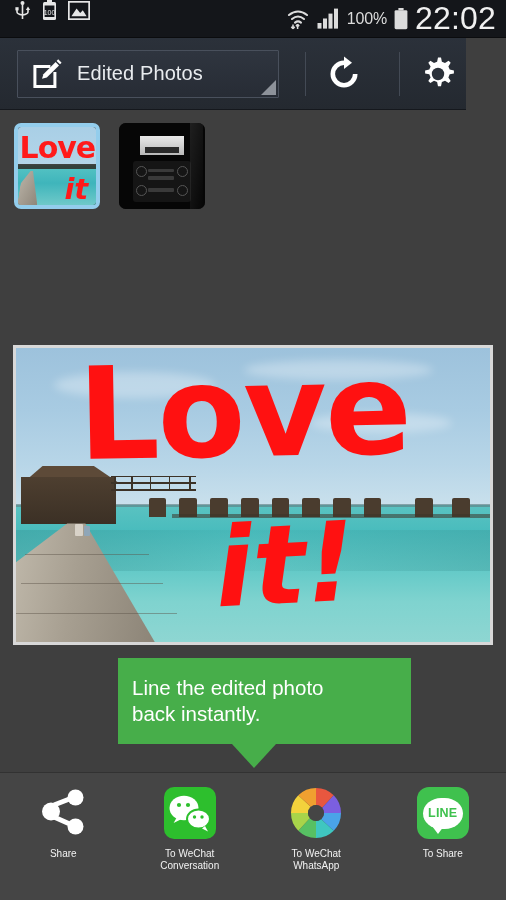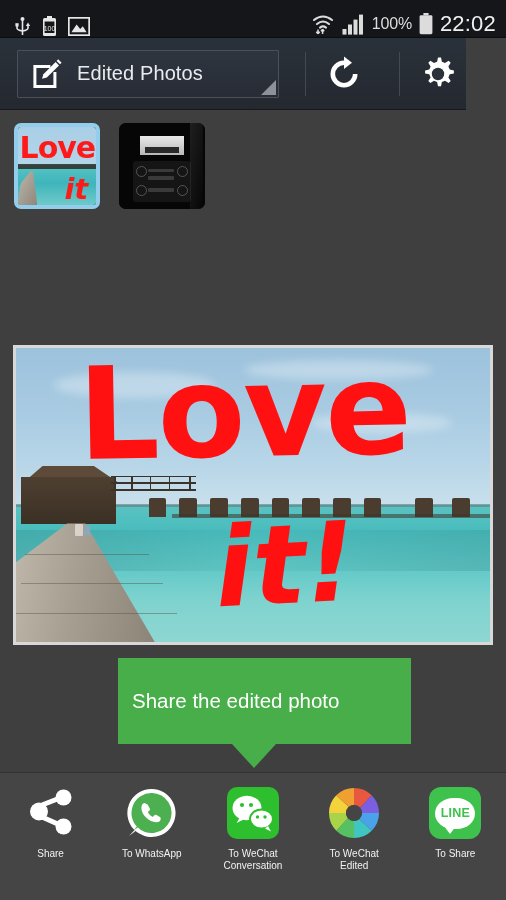--- a/index.html
+++ b/index.html
@@ -8,28 +8,28 @@
     background:#3f3f3f;
     font-family:"Liberation Sans", sans-serif;
     overflow:hidden;
   }
   #app { position:relative; width:506px; height:900px; background:#3f3f3f; }
 
   
   .statusbar{
     position:absolute; top:0; left:0; width:506px; height:38px;
     background:#14161a;
-    display:flex; align-items:flex-end;
+    display:flex; align-items:flex-start;
     border-bottom:1px solid #0b0c0e;
   }
   .sb-left{ display:flex; align-items:center; gap:11px; padding-left:14px; }
   .sb-right{ margin-left:auto; display:flex; align-items:center; gap:7px; padding-right:10px; }
   .sb-icon{ display:block; }
   .sb-pct{ color:#dcdcdc; font-size:16px; letter-spacing:-.2px; }
-  .sb-clock{ color:#f0f0f0; font-size:22px; letter-spacing:.2px; font-weight:400; }
+  .sb-clock{ color:#f0f0f0; font-size:32px; letter-spacing:.2px; font-weight:400; }
 
   
   .toolbar{
     position:absolute; top:38px; left:0; width:466px; height:72px;
     background:linear-gradient(#2b313a,#242930);
     display:flex; align-items:center;
     border-bottom:1px solid #15181d;
   }
   .dropdown{
     margin-left:17px; width:288px; height:48px;
@@ -319,49 +319,40 @@
       <div class="pierline" style="left:0%; top:90%; width:34%;"></div>
       <div class="person"></div>
       <div class="person2"></div>
 
       <div class="red red-love">Love</div>
       <div class="red red-it">it!</div>
     </div>
   </div>
 
   <div class="tooltip">
-    <span>Share the edited photo</span>
+    <span>Line the edited photo</span>
+    <span>back instantly.</span>
   </div>
   <div class="tip-arrow"></div>
 
   <div class="sharebar">
 
     <div class="share-item">
       <div class="share-ico">
         <svg width="50" height="50" viewBox="0 0 50 50">
           <line x1="16" y1="17" x2="34" y2="10" stroke="#fff" stroke-width="5"></line>
           <line x1="16" y1="29" x2="34" y2="37" stroke="#fff" stroke-width="5"></line>
           <circle cx="13" cy="23.5" r="9" fill="#fff"></circle>
           <circle cx="37.5" cy="9.5" r="8" fill="#fff"></circle>
           <circle cx="37.5" cy="38.5" r="8" fill="#fff"></circle>
         </svg>
       </div>
       <div class="share-lbl">Share</div>
     </div>
 
-    <div class="share-item">
-      <div class="share-ico">
-        <svg width="54" height="54" viewBox="0 0 54 54">
-          <path d="M27 3 A24 24 0 1 1 9.6 44 L4 50 L10.5 45 A24 24 0 0 1 27 3 z" fill="#ffffff"></path>
-          <path d="M27 7 A20 20 0 1 1 11.8 40.5 L8.6 44.2 L12.8 41.6 A20 20 0 0 1 27 7 z" fill="#4caf50"></path>
-          <path d="M20 17 c-1.6 0-3 1.2-3.4 2.9 -.8 3.6 1.1 8.3 4.5 11.7 3.4 3.4 8.1 5.3 11.7 4.5 1.7-.4 2.9-1.8 2.9-3.4 0-.9-.4-1.4-1.2-1.9 l-3-1.7 c-.9-.5-1.8-.3-2.4 .4 l-1.3 1.5 c-2.1-1.1-3.9-2.9-5-5 l1.5-1.3 c.7-.6 .9-1.5 .4-2.4 l-1.7-3 c-.5-.8-1-1.3-1.9-1.3 z" fill="#ffffff"></path>
-        </svg>
-      </div>
-      <div class="share-lbl">To WhatsApp</div>
-    </div>
 
     <div class="share-item">
       <div class="share-ico">
         <div class="wc-badge">
           <svg width="46" height="40" viewBox="0 0 46 40">
             <ellipse cx="17" cy="15" rx="14.5" ry="12.2" fill="#ffffff"></ellipse>
             <path d="M10 24 l-3.4 6 l7-3.6 z" fill="#ffffff"></path>
             <circle cx="12" cy="12" r="2.1" fill="#2dbf2d"></circle>
             <circle cx="21" cy="12" r="2.1" fill="#2dbf2d"></circle>
             <ellipse cx="31.5" cy="26" rx="11.5" ry="9.6" fill="#ffffff" stroke="#2dbf2d" stroke-width="2"></ellipse>
@@ -388,21 +379,21 @@
             <path d="M0,25 A25,25 0 0,1 -17.7,17.7 L-6,5 A8,8 0 0,0 0,8 z" fill="#57c063"></path>
             <path d="M-17.7,17.7 A25,25 0 0,1 -25,0 L-8,0 A8,8 0 0,0 -6,5 z" fill="#a8d44a"></path>
             <path d="M-25,0 A25,25 0 0,1 -17.7,-17.7 L-5,-6 A8,8 0 0,0 -8,0 z" fill="#f3d23c"></path>
             <path d="M-17.7,-17.7 A25,25 0 0,1 0,-25 L0,-8 A8,8 0 0,0 -5,-6 z" fill="#f0a030"></path>
             <circle cx="0" cy="0" r="8" fill="#454545"></circle>
           </g>
         </svg>
       </div>
       <div class="share-lbl">
         <div>To WeChat</div>
-        <div>Edited</div>
+        <div>WhatsApp</div>
       </div>
     </div>
 
     <div class="share-item">
       <div class="share-ico">
         <div class="line-badge">
           <div class="line-bub">
             <span class="line-txt">LINE</span>
           </div>
         </div>

